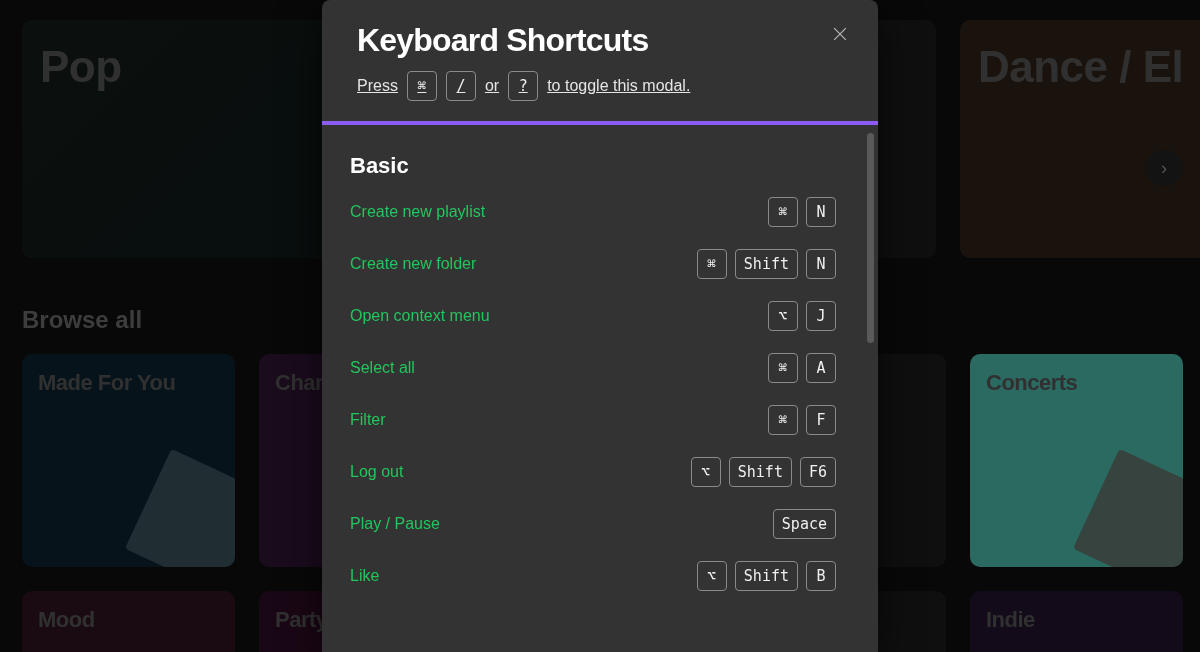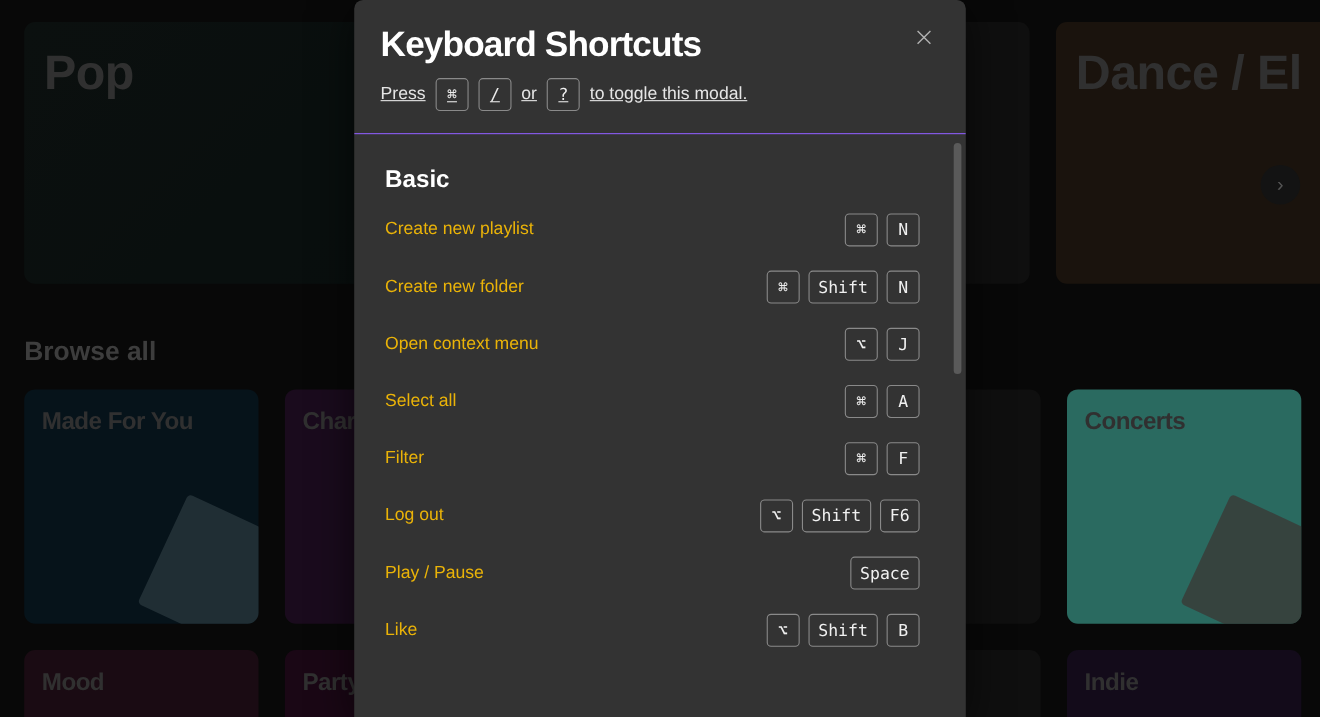--- a/index.html
+++ b/index.html
@@ -130,22 +130,22 @@
     height: 652px;
     background: #333333;
     border-radius: 8px 8px 0 0;
     box-shadow: 0 8px 40px rgba(0,0,0,0.6);
     display: flex;
     flex-direction: column;
     overflow: hidden;
     margin-top: 0;
   }
   .modal-header {
-    padding: 22px 28px 20px 24px;
-    border-bottom: 1px solid #8b5cf6;
+    padding: 22px 28px 20px 35px;
+    border-bottom: 4px solid #8b5cf6;
     position: relative;
   }
   .modal-title {
     font-size: 32px;
     font-weight: 700;
     letter-spacing: -0.8px;
     color: #fff;
   }
   .modal-sub {
     margin-top: 12px;
@@ -191,21 +191,21 @@
 
   .shortcut-row {
     display: flex;
     justify-content: space-between;
     align-items: center;
     margin: 0 0 22px 0;
     font-size: 16px;
     color: #fff;
   }
   .shortcut-label {
-    color: #eab308;
+    color: #22c55e;
     font-weight: 400;
   }
   .keys {
     display: flex;
     gap: 8px;
   }
   .key {
     display: inline-flex;
     align-items: center;
     justify-content: center;

